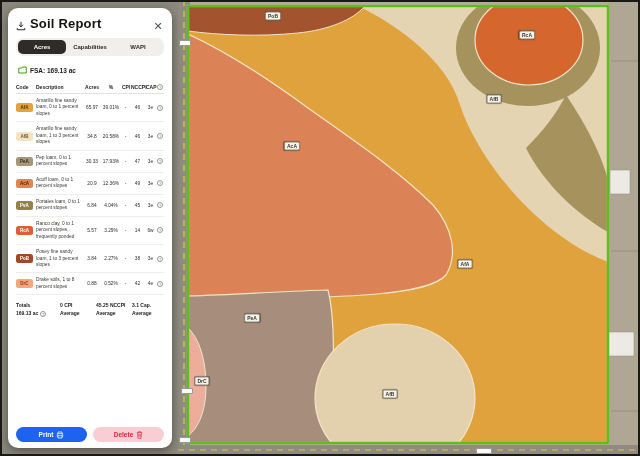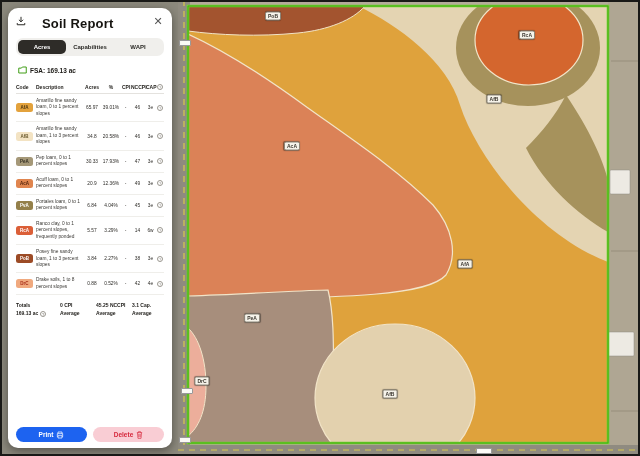--- a/index.html
+++ b/index.html
@@ -7,21 +7,21 @@
   body { font-family:"Liberation Sans", sans-serif; background:#8b887c; position:relative; }
   .screen { position:absolute; inset:0; box-shadow:inset 0 0 0 2px #191917; z-index:50; pointer-events:none; }
 
   
   .map-wrap { position:absolute; left:178px; top:0; width:462px; height:456px; background:#B5AB9A; }
   .map-label { position:absolute; transform:translate(-50%,-50%); background:#f6f3ea; border:1px solid #8a8578; border-radius:2px; font-size:5px; font-weight:bold; color:#3a362e; padding:0px 2px; line-height:7px; white-space:nowrap; box-shadow:0 0 1px rgba(0,0,0,.4); }
   .road-label { position:absolute; background:#fbfaf6; border:1px solid #999; border-radius:1px; width:12px; height:6px; }
 
   
   .panel { position:absolute; left:8px; top:8px; width:164px; height:440px; background:#ffffff; border-radius:10px; box-shadow:0 3px 10px rgba(0,0,0,.4); z-index:10; padding:8px 8px 6px 8px; display:flex; flex-direction:column; }
-  .panel-header { display:flex; align-items:flex-start; gap:16px; margin-bottom:7px; }
+  .panel-header { display:flex; align-items:flex-end; gap:4px; margin-bottom:7px; }
   .panel-title { font-size:13px; font-weight:bold; color:#15130f; letter-spacing:.2px; flex:1; }
   .close-btn { font-size:11px; color:#555; line-height:10px; width:12px; text-align:center; cursor:pointer; }
 
   .tabs { display:flex; background:#f0efec; border-radius:7px; padding:2px; margin-bottom:8px; }
   .tab { flex:1; text-align:center; font-size:6px; font-weight:bold; color:#2b2a26; padding:4px 0; border-radius:5px; }
   .tab.active { background:#2e2c28; color:#ffffff; }
 
   .fsa-row { display:flex; align-items:center; gap:3px; margin:2px 0 10px 2px; }
   .fsa-text { font-size:6.5px; font-weight:bold; color:#1c1a16; }
 

